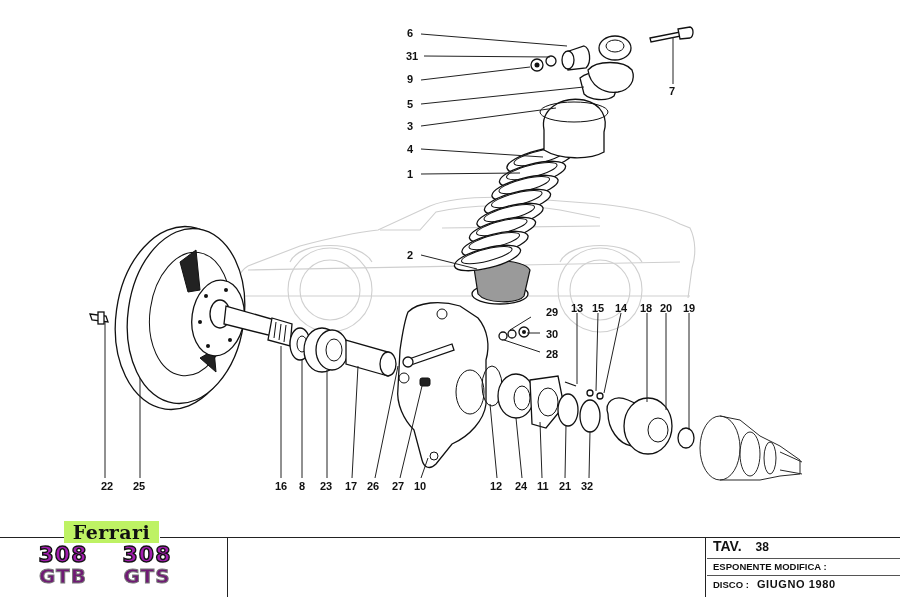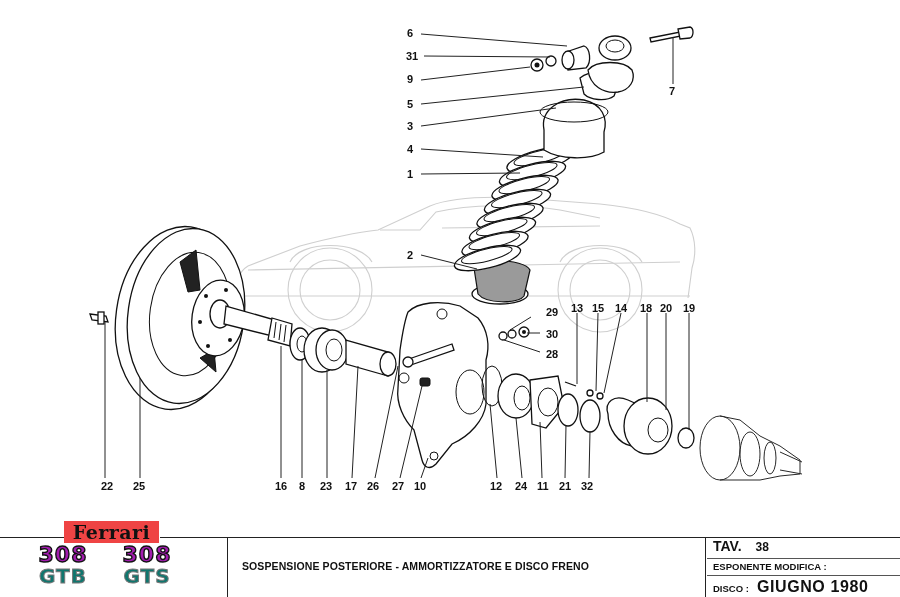--- a/index.html
+++ b/index.html
@@ -10,35 +10,35 @@
   .ghost { stroke:#cfcfcf; stroke-width:1.1; fill:none; }
   .ink { stroke:#111; stroke-width:1.3; fill:#fff; }
   .ink2 { stroke:#111; stroke-width:1; fill:none; }
   .dark { fill:#222; stroke:#111; stroke-width:1; }
   .shade { fill:#9a9a9a; stroke:#111; stroke-width:1.2; }
 
   
   #titleblock { position:absolute; left:0; top:527px; width:900px; height:70px; }
   .tb-topline { position:absolute; top:10px; height:0; border-top:1.6px solid #222; }
   #brand { position:absolute; left:0; top:0; width:230px; height:70px; }
-  #brand-name { position:absolute; left:64px; top:-6px; width:95px; text-align:center; font-family:"DejaVu Serif", serif; font-weight:bold; font-size:19px; letter-spacing:0.5px; background:#ef4444; color:#111; }
+  #brand-name { position:absolute; left:64px; top:-6px; width:95px; text-align:center; font-family:"DejaVu Serif", serif; font-weight:bold; font-size:19px; letter-spacing:0.5px; background:#bef264; color:#111; }
   .model { position:absolute; top:17px; width:70px; text-align:center; }
   .model .num { font-family:"DejaVu Sans", sans-serif; font-weight:bold; font-size:22px; line-height:22px; color:#a21caf; -webkit-text-stroke:1.4px #111; letter-spacing:1px; }
-  .model .ver { font-family:"DejaVu Sans", sans-serif; font-weight:bold; font-size:20px; line-height:20px; color:#0f766e; -webkit-text-stroke:1px #777; letter-spacing:1px; }
+  .model .ver { font-family:"DejaVu Sans", sans-serif; font-weight:bold; font-size:20px; line-height:20px; color:#701a75; -webkit-text-stroke:1px #777; letter-spacing:1px; }
   #model-gtb { left:28px; }
   #model-gts { left:112px; }
   #vdiv1 { position:absolute; left:227px; top:10px; width:0; height:60px; border-left:1.4px solid #222; }
   #vdiv2 { position:absolute; left:705px; top:10px; width:0; height:60px; border-left:1.4px solid #222; }
   #table-title { position:absolute; left:242px; top:33px; font-size:10.5px; font-weight:bold; letter-spacing:0.1px; }
   #tav { position:absolute; left:713px; top:11px; font-size:14px; font-weight:bold; }
   #tav .tv-num { font-size:12px; margin-left:14px; }
   .hline { position:absolute; left:707px; width:193px; border-top:1px solid #555; }
   #esp { position:absolute; left:713px; top:34px; font-size:9.5px; font-weight:bold; }
   #data-row { position:absolute; left:713px; top:51px; font-size:9.5px; font-weight:bold; }
-  #data-row .dv { font-size:16px; margin-left:8px; letter-spacing:0.6px;margin-top:44px; }
+  #data-row .dv { font-size:11px; margin-left:8px; letter-spacing:0.6px;margin-top:44px; }
 </style>
 </head>
 <body>
 
 <svg id="drawing" viewBox="0 0 900 520" xmlns="http://www.w3.org/2000/svg">
 
   <g>
     <path class="ghost" d="M238,300 C236,282 238,272 248,266 L300,246 C330,238 360,232 378,230 L430,206 C450,198 480,196 520,198 L600,204 C640,208 665,216 680,224 L690,228 C696,240 696,256 692,268 L688,298"></path>
     <path class="ghost" d="M240,296 L690,296"></path>
     <path class="ghost" d="M380,230 L420,230 L436,212 C470,204 520,204 560,210 L600,218"></path>
@@ -257,21 +257,20 @@
     <div class="model" id="model-gtb">
       <div class="num">308</div>
       <div class="ver">GTB</div>
     </div>
     <div class="model" id="model-gts">
       <div class="num">308</div>
       <div class="ver">GTS</div>
     </div>
   </div>
   <div id="vdiv1"></div>
-  <div id="table-title">SOSPENSIONE POSTERIORE - AMMORTIZZATORE E DISCO FRENO</div>
   <div id="vdiv2"></div>
   <div id="tav">
     <span>TAV.</span><span class="tv-num">38</span>
   </div>
   <div class="hline" style="top:31px;"></div>
   <div id="esp">
     <span>ESPONENTE  MODIFICA :</span>
     <span></span>
   </div>
   <div class="hline" style="top:48px;"></div>

